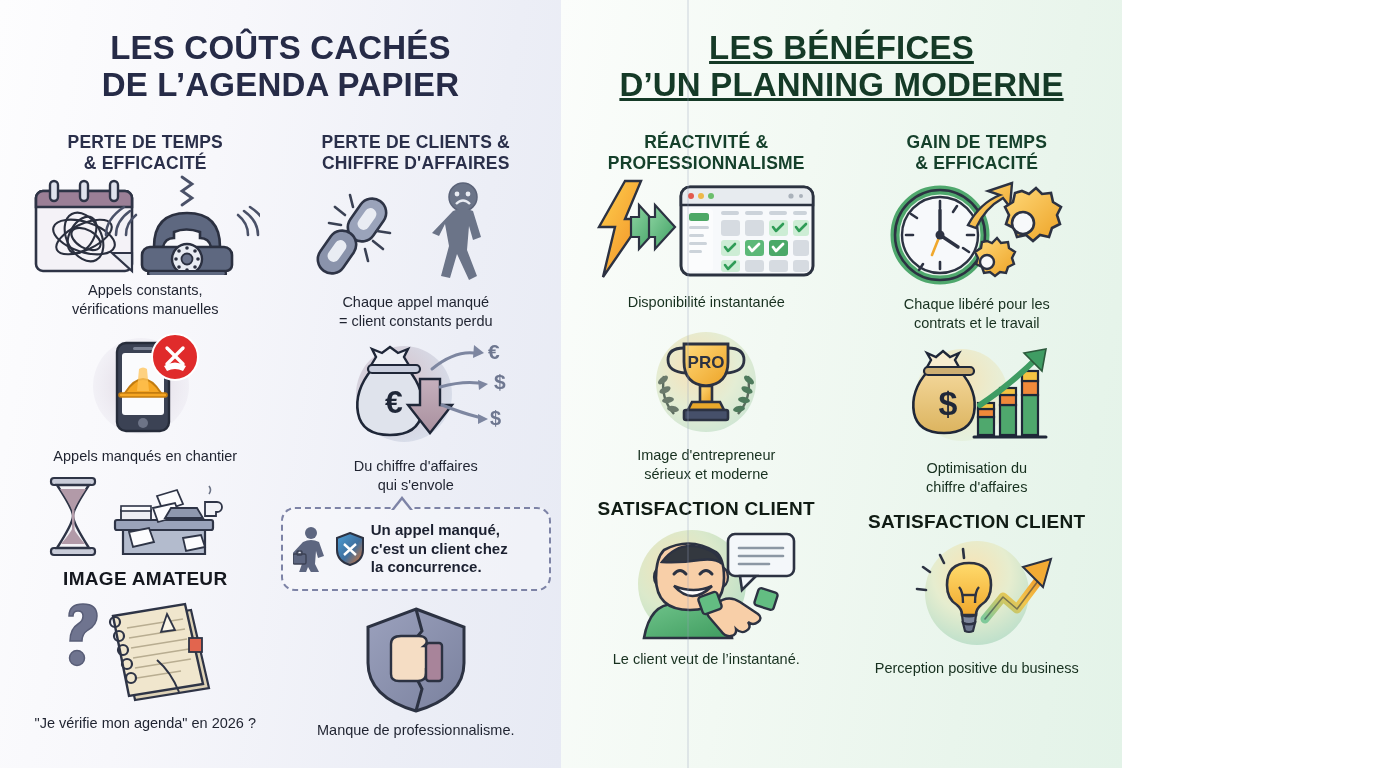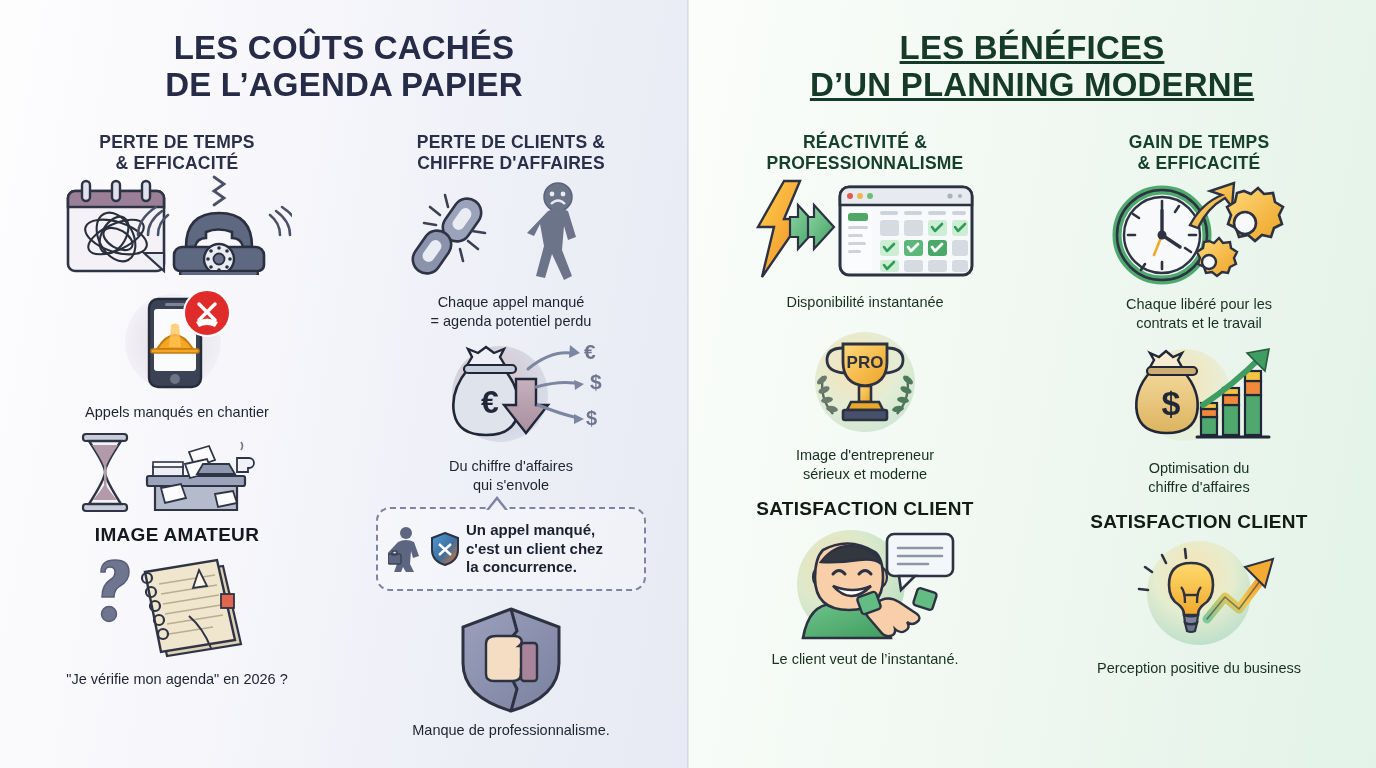--- a/index.html
+++ b/index.html
@@ -3,21 +3,21 @@
 <meta charset="utf-8">
 <style>
   * { box-sizing: border-box; margin: 0; padding: 0; }
   html, body {
     width: 1376px; height: 768px;
     font-family: "Liberation Sans", sans-serif;
     overflow: hidden;
   }
   .board { position: relative; width: 1376px; height: 768px; display: flex; }
 
-  .panel { position: relative; height: 768px; width: 688px; overflow: hidden; }
+  .panel { position: relative; height: 768px; width: 561px; overflow: hidden; }
   .panel-left  { background: linear-gradient(100deg, #fdfdfe 0%, #f7f7fb 35%, #eceef6 75%, #e7eaf4 100%); }
   .panel-right { background: linear-gradient(100deg, #fbfdfb 0%, #f2f9f3 40%, #e9f5ec 75%, #e3f3e8 100%); }
   .divider { position: absolute; left: 687px; top: 0; width: 2px; height: 768px;
              background: rgba(150,160,185,.22); z-index: 5; }
 
   .ptitle { text-align: center; font-weight: 800; letter-spacing: .2px; line-height: 1.12; }
   .panel-left .ptitle  { color: #262b47; font-size: 33px; padding-top: 30px; }
   .panel-right .ptitle { color: #153a27; font-size: 33px; padding-top: 30px; text-decoration: underline; }
   .ptitle .l2 { display: block; }
 
@@ -109,20 +109,24 @@
                     <path d="M-12 22 q-14 10 -14 24"></path>
                     <path d="M-18 18 q-18 12 -18 28"></path>
                   <path d="M96 26 q10 8 10 20"></path>
                     <path d="M102 22 q14 10 14 24"></path>
                     <path d="M108 18 q18 12 18 28"></path>
                   <path d="M40 16 l10 -7 l-10 -7 l10 -7 l-10 -7" stroke-width="2.8"></path>
                 </g>
               </g>
             </svg>
           </div>
+          <div class="caption">
+            <span>Appels constants,</span><br>
+            <span>vérifications manuelles</span>
+          </div>
         </div>
 
         <div class="item" style="margin-top:12px;">
           <div class="art">
             <svg width="160" height="110" viewBox="0 0 160 110">
               <defs>
                 <radialGradient id="lg1" cx="50%" cy="50%" r="55%">
                   <stop offset="0%" stop-color="#dcd2dd"></stop>
                     <stop offset="100%" stop-color="#e9e7f0" stop-opacity="0.35"></stop>
                 </radialGradient>
@@ -242,21 +246,21 @@
               </g>
               <g fill="#e9ecf3">
                 <circle cx="146" cy="13" r="2.4"></circle>
                   <circle cx="157" cy="13" r="2.4"></circle>
                 <path d="M145 23 q7 -7 14 0" fill="none" stroke="#e9ecf3" stroke-width="2.4"></path>
               </g>
             </svg>
           </div>
           <div class="caption">
             <span>Chaque appel manqué</span><br>
-            <span>= agenda potentiel perdu</span>
+            <span>= client constants perdu</span>
           </div>
         </div>
 
         <div class="item" style="margin-top:10px;">
           <div class="art">
             <svg width="215" height="110" viewBox="0 0 215 110">
               <defs>
                 <radialGradient id="lg2" cx="40%" cy="40%" r="62%">
                   <stop offset="0%" stop-color="#d9bcc1"></stop>
                     <stop offset="100%" stop-color="#c3cbdc" stop-opacity=".5"></stop>

